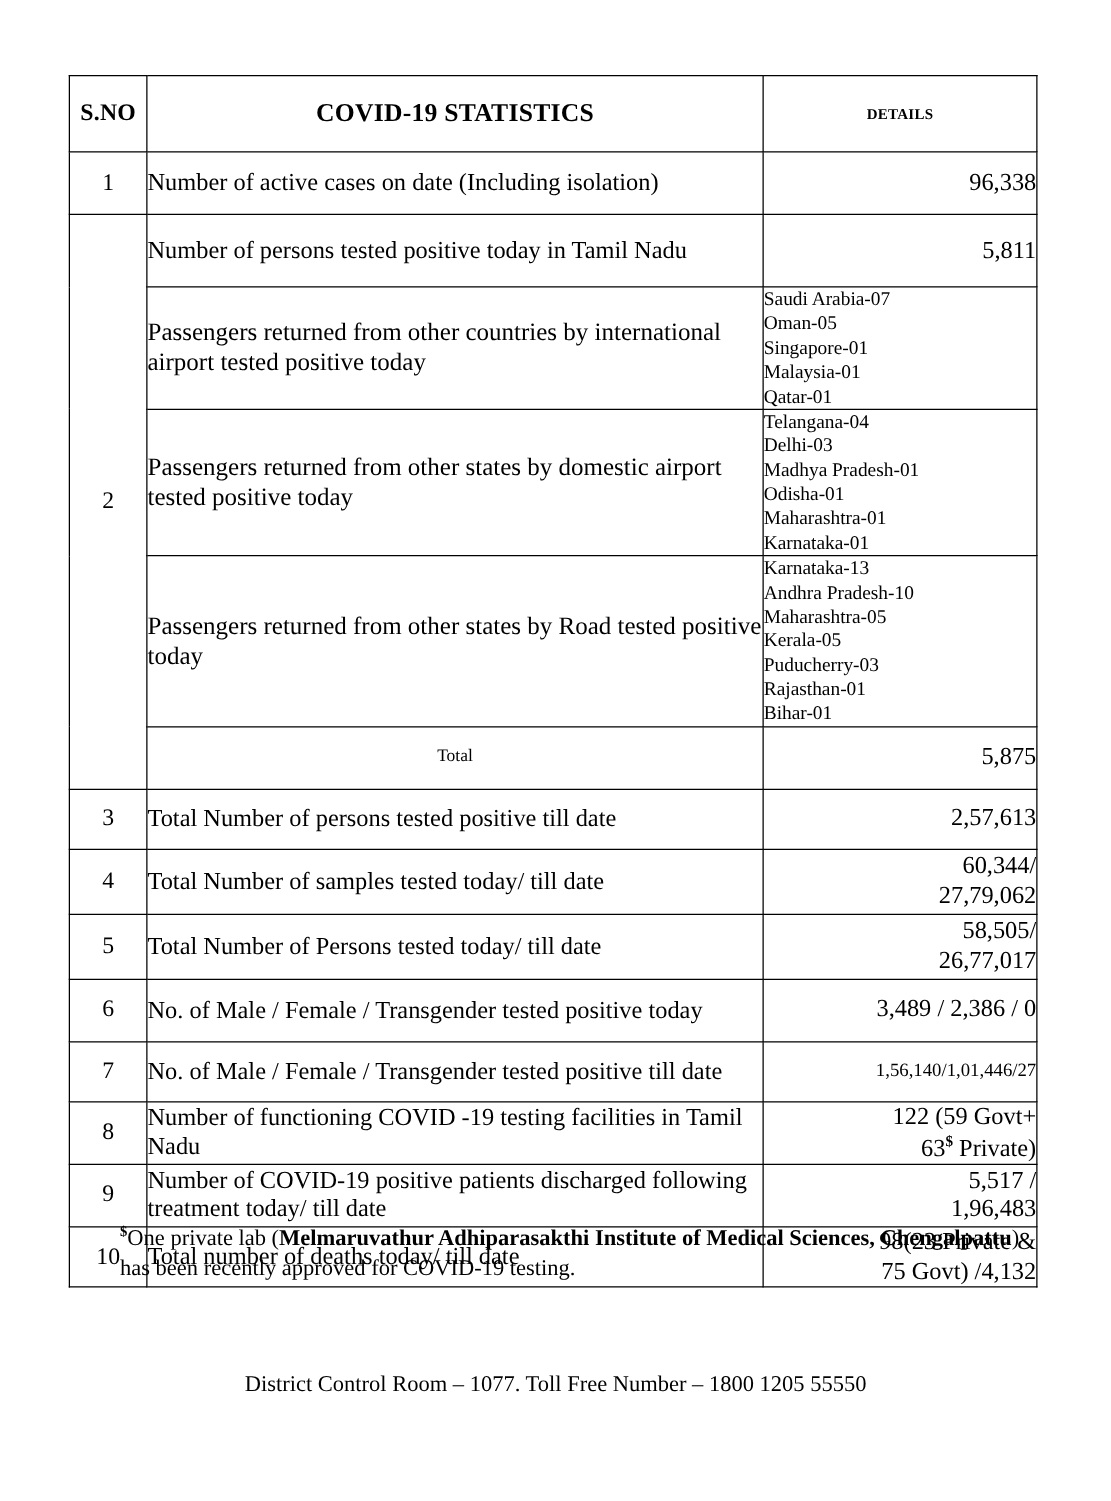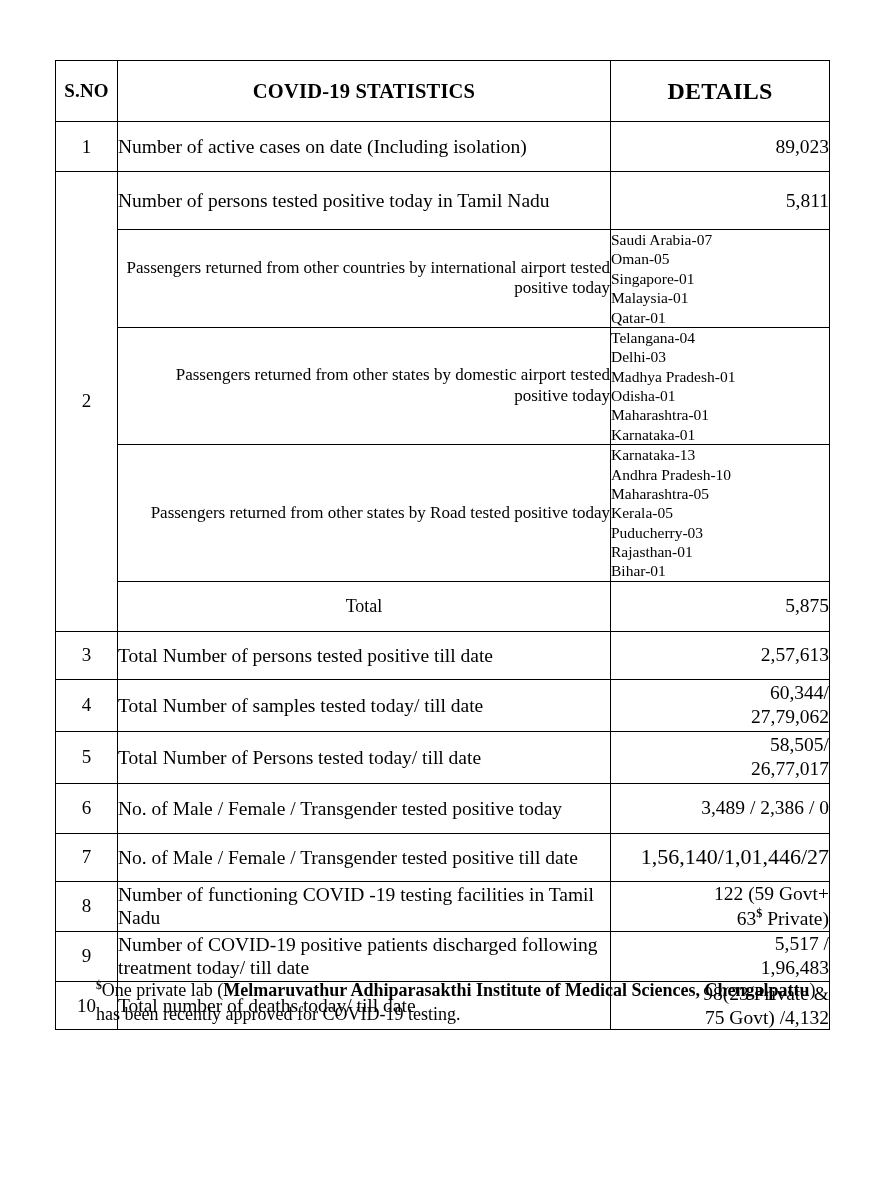--- a/index.html
+++ b/index.html
@@ -46,21 +46,21 @@
   .hdr td {
     text-align: center;
     font-weight: bold;
     font-size: 20.5px;
     letter-spacing: 0.2px;
     height: 52px;
     padding: 4px 2px;
   }
   .hdr .h-sno  { font-size: 19px; }
   .hdr .h-stat { font-size: 20.5px; }
-  .hdr .h-det  { font-size: 24px; }
+  .hdr .h-det  { font-size: 12px; }
 
   
   .sno {
     text-align: center;
     font-size: 19px;
     vertical-align: middle;
   }
   .sno-merged {
     text-align: center;
     font-size: 19px;
@@ -70,29 +70,29 @@
   
   .stat {
     font-size: 19.5px;
     line-height: 1.18;
     padding: 7px 0 7px 8px;
     text-align: left;
     vertical-align: middle;
   }
   .stat-bold {
     font-weight: bold;
-    font-size: 17px;
+    font-size: 20px;
     line-height: 1.22;
     padding: 7px 10px 7px 8px;
-    text-align: right;
+    text-align: left;
     vertical-align: middle;
     margin-left: 22px;
   }
   .stat-center {
-    font-size: 18px;
+    font-size: 14px;
     text-align: center;
     vertical-align: middle;
     padding: 9px 0;
   }
 
   
   .det {
     font-size: 19.5px;
     line-height: 1.22;
     text-align: right;
@@ -107,21 +107,21 @@
   .det-list {
     font-size: 15.5px;
     font-weight: bold;
     line-height: 1.25;
     text-align: left;
     padding: 4px 2px 4px 6px;
     vertical-align: middle;
     white-space: pre-line;
   }
   .det-tight {
-    font-size: 22px;
+    font-size: 15px;
   }
   .det sup {
     font-size: 0.62em;
     font-weight: bold;
     vertical-align: super;
   }
 
   
   .r-1   { height: 50px; }
   .r-2a  { height: 58px; }
@@ -189,21 +189,21 @@
 
       <tr class="hdr">
         <td class="h-sno">S.NO</td>
         <td class="h-stat">COVID-19 STATISTICS</td>
         <td class="h-det">DETAILS</td>
       </tr>
 
       <tr class="r-1">
         <td class="sno">1</td>
         <td class="stat">Number of active cases on date (Including isolation)</td>
-        <td class="det det-bottom">89,023</td>
+        <td class="det det-bottom">96,338</td>
       </tr>
 
       <tr class="r-2a">
         <td class="sno-merged" rowspan="5">2</td>
         <td class="stat">Number of persons tested positive today in Tamil Nadu</td>
         <td class="det det-bottom">5,811</td>
       </tr>
       <tr class="r-2b">
         <td class="stat-bold">Passengers returned from other countries by international airport tested positive today</td>
         <td class="det-list">Saudi Arabia-07
@@ -287,15 +287,16 @@
         <td class="det">98(23 Private &amp;
 75 Govt) /4,132</td>
       </tr>
 
     </tbody>
   </table>
 
   <div class="footnote"><sup>$</sup><span>One private lab (</span><b>Melmaruvathur Adhiparasakthi Institute of Medical Sciences, Chengalpattu</b><span>) has been recently approved for COVID-19 testing.</span></div>
 
   <div class="footer">
+    <span class="footer-line">District Control Room – 1077. Toll Free Number – 1800 1205 55550</span>
   </div>
 
 </div>
 
 </body></html>

